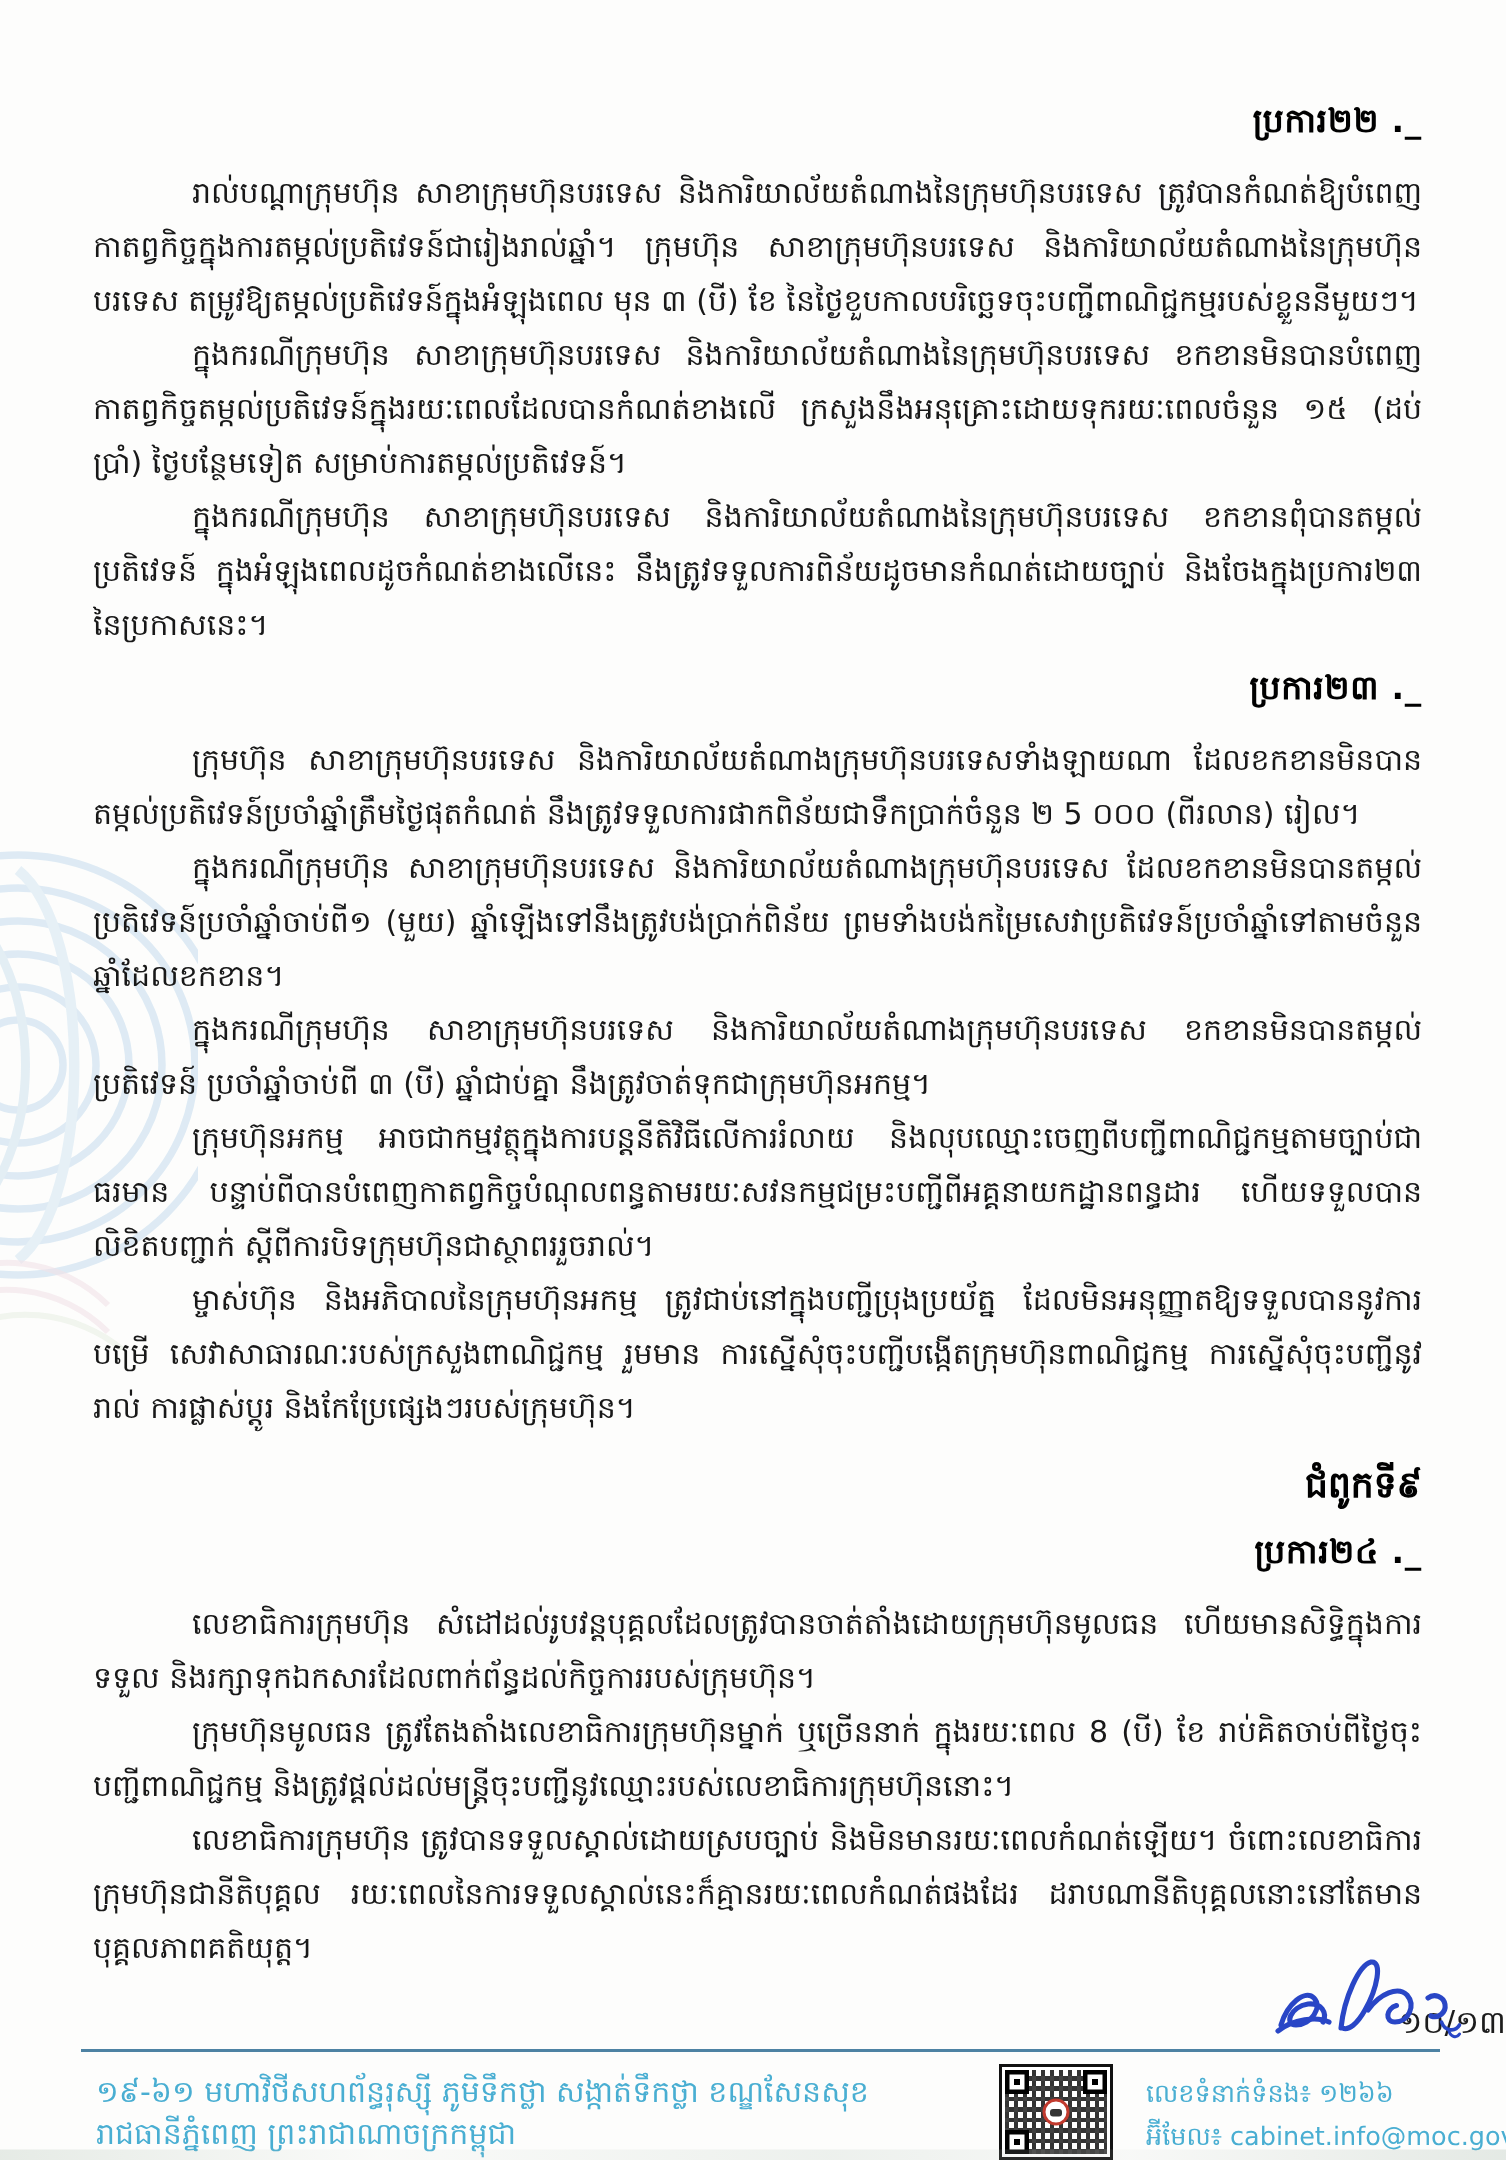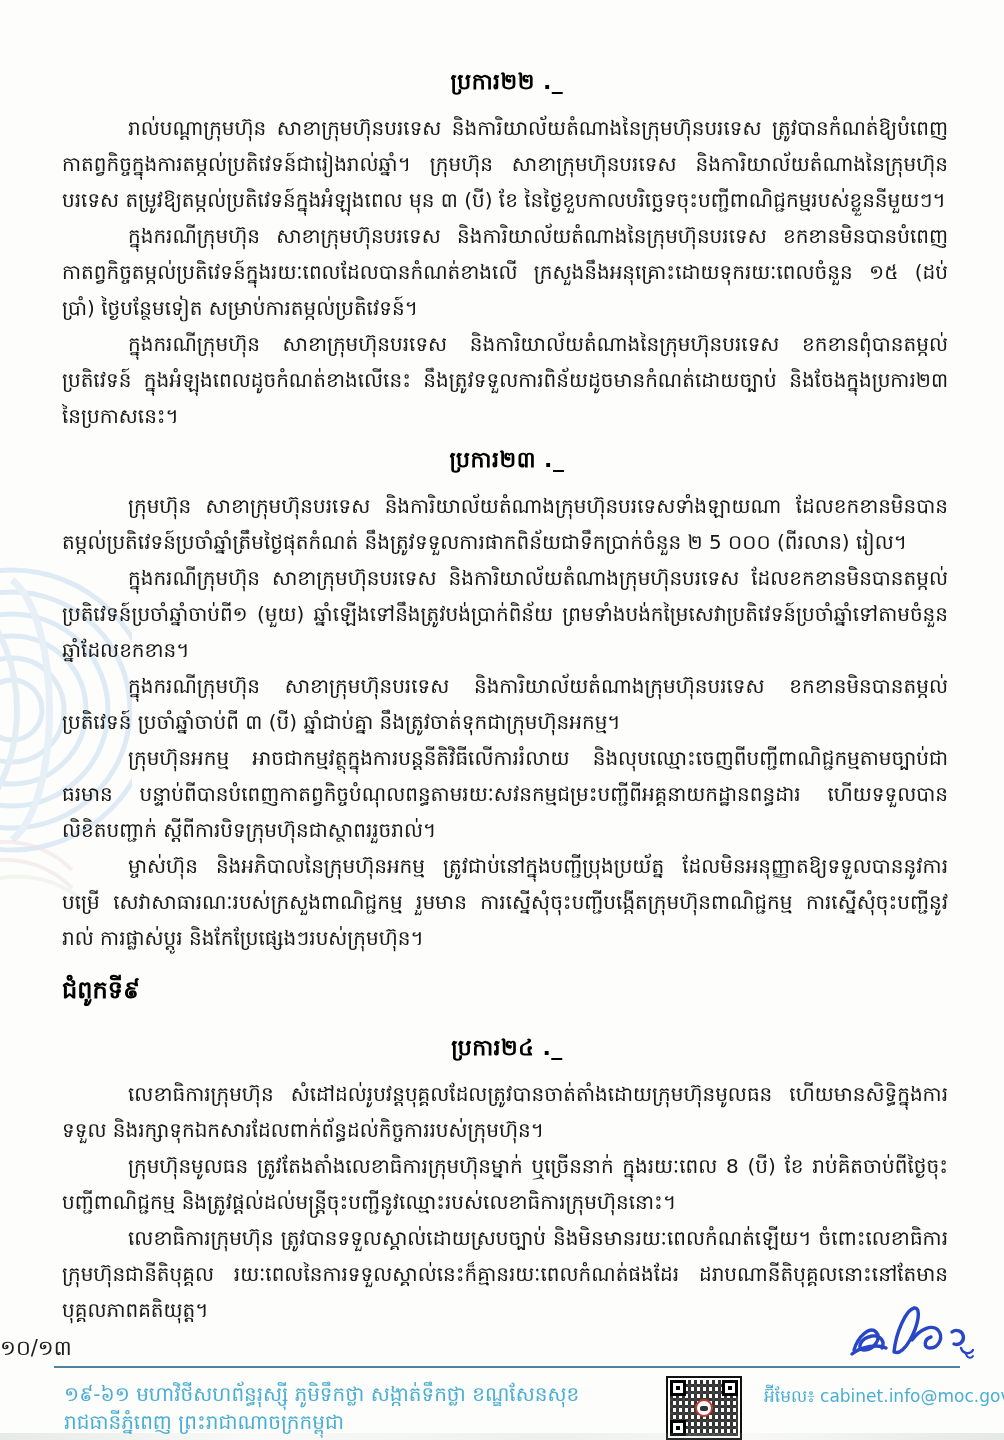--- a/index.html
+++ b/index.html
@@ -14,30 +14,30 @@
   .watermark { position:absolute; left:-48px; top:560px; width:180px; height:340px; opacity:.55; pointer-events:none; }
 
   
   .content {
     position:absolute; top:56px; left:62px; width:886px; height:1282px;
     overflow:hidden; font-size:20px; line-height:36px;
     text-align:justify; color:#181818;
   }
   h3.article {
     font-size:22px; font-weight:bold; color:#000;
-    margin:8px 0 10px 4px; text-align:center; letter-spacing:.5px;
+    margin:8px 0 10px 4px; text-align:right; letter-spacing:.5px;
   }
   p.body { text-indent:66px; margin:0; }
-  .chapter-block { text-align:left; margin:14px 0 20px 0; }
+  .chapter-block { text-align:right; margin:14px 0 8px 0; }
   .chapter-block div { font-weight:bold; font-size:24px; line-height:40px; color:#000; }
 
   
   .page-number {
     position:absolute; top:1334px; left:0; width:100%;
-    text-align:left; font-size:21px; color:#1c1c1c;
+    text-align:right; font-size:21px; color:#1c1c1c;
   }
 
   
   .signature { position:absolute; left:848px; top:1294px; width:156px; height:80px; }
   .separator { position:absolute; top:1366px; left:54px; width:906px; height:2px; background:#4d82a3; }
 
   
   .footer-address {
     position:absolute; left:64px; top:1380px; width:560px;
     color:#49aed2; font-size:20px; line-height:28px;
@@ -153,20 +153,21 @@
 
   <div class="qr">
     <div class="qr-noise"></div>
     <span class="finder tl"></span>
     <span class="finder tr"></span>
     <span class="finder bl"></span>
     <span class="qr-logo"></span>
   </div>
 
   <div class="footer-contact">
+    <div>លេខទំនាក់ទំនង៖ ១២៦៦</div>
     <div class="email-row">
       <span>អ៊ីមែល៖</span>
       <span>cabinet.info@moc.gov.kh</span>
     </div>
   </div>
 
   <div class="scan-edge"></div>
 
 </main>
 

